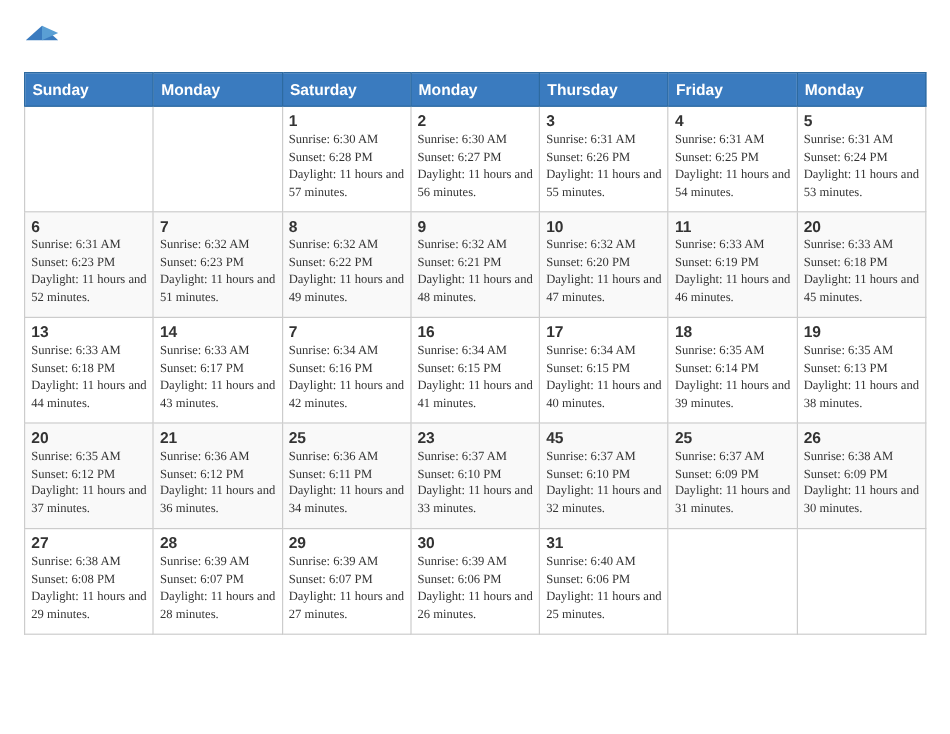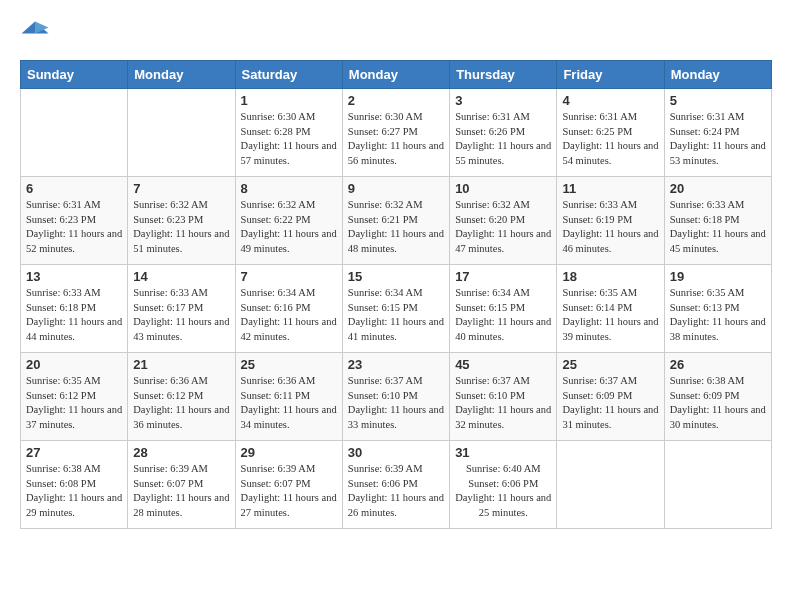--- a/index.html
+++ b/index.html
@@ -212,21 +212,21 @@
 Sunset: 6:17 PM
 Daylight: 11 hours and 43 minutes.</div>
         </td>
         <td>
           <span class="day-number">7</span>
           <div class="day-info" style="white-space: pre-line;">Sunrise: 6:34 AM
 Sunset: 6:16 PM
 Daylight: 11 hours and 42 minutes.</div>
         </td>
         <td>
-          <span class="day-number">15</span>
+          <span class="day-number">16</span>
           <div class="day-info" style="white-space: pre-line;">Sunrise: 6:34 AM
 Sunset: 6:15 PM
 Daylight: 11 hours and 41 minutes.</div>
         </td>
         <td>
           <span class="day-number">17</span>
           <div class="day-info" style="white-space: pre-line;">Sunrise: 6:34 AM
 Sunset: 6:15 PM
 Daylight: 11 hours and 40 minutes.</div>
         </td>
@@ -307,21 +307,21 @@
 Daylight: 11 hours and 27 minutes.</div>
         </td>
         <td>
           <span class="day-number">30</span>
           <div class="day-info" style="white-space: pre-line;">Sunrise: 6:39 AM
 Sunset: 6:06 PM
 Daylight: 11 hours and 26 minutes.</div>
         </td>
         <td>
           <span class="day-number">31</span>
-          <div class="day-info" style="white-space: pre-line; text-align: center;">Sunrise: 6:40 AM
+          <div class="day-info" style="white-space: pre-line;">Sunrise: 6:40 AM
 Sunset: 6:06 PM
 Daylight: 11 hours and 25 minutes.</div>
         </td>
         <td class="empty"></td>
         <td class="empty"></td>
       </tr>
     </tbody>
 </table>
 
 </body></html>

